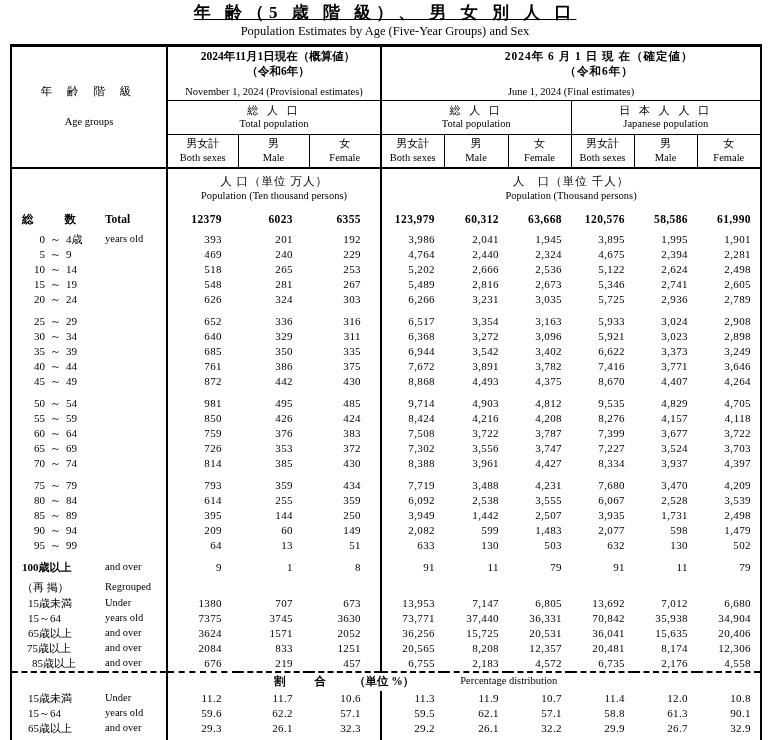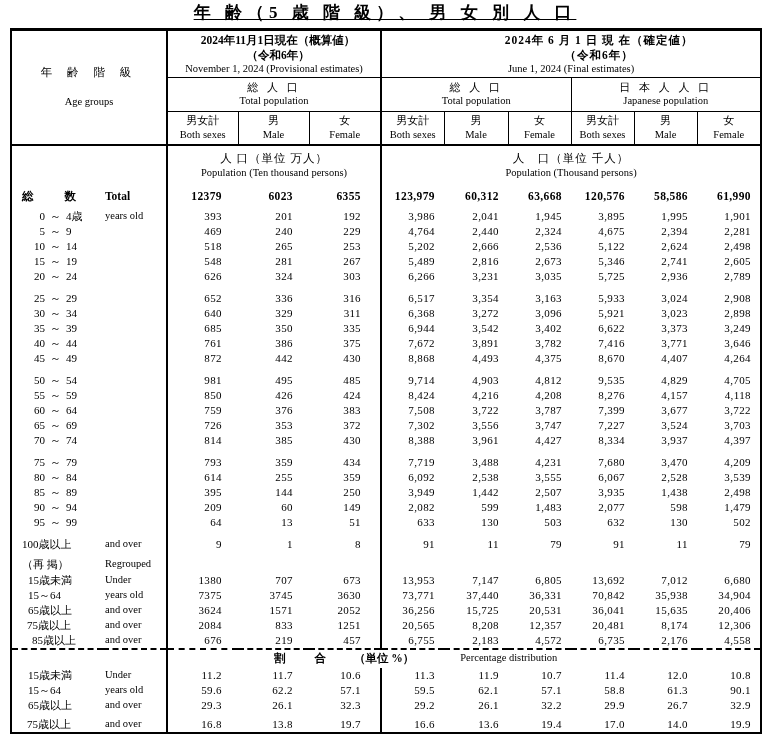--- a/index.html
+++ b/index.html
@@ -10,33 +10,33 @@
   table{border-collapse:collapse;table-layout:fixed;width:750px;margin-top:5px;
     border:2px solid #000;border-top:3px solid #000;}
   th,td{padding:0;margin:0;font-weight:normal;font-size:11px;line-height:14.5px;vertical-align:middle;}
   .en{font-size:10.5px;}
   
   .lbl{border-right:2px solid #000;border-bottom:2px solid #000;text-align:center;}
   .lbl .jp{letter-spacing:6px;font-size:11.5px;margin-bottom:16px;}
   .r1 .date{border-bottom:1px solid #000;height:42px;vertical-align:top;padding-top:2px;}
   .r1 .jd{font-weight:bold;font-size:11.5px;padding-left:8px;}
   .r1 .p2c .jd{padding-left:56px;letter-spacing:1px;}
-  .r1 .ed{text-align:center;font-size:10.5px;margin-top:0;}
+  .r1 .ed{text-align:center;font-size:10.5px;margin-top:7px;}
   .pd{border-left:2px solid #000;}
   .sd{border-left:1px solid #000;}
   .tl{border-left:1px solid #000;}
   .r2 th{border-bottom:1px solid #000;height:33px;text-align:center;}
   .r2 .jp{letter-spacing:3px;}
   .r3 th{border-bottom:2px solid #000;height:32px;text-align:center;}
   .unit td{height:40px;text-align:center;}
   .ulbl{border-right:2px solid #000;}
   .unit .jp{font-size:11.5px;letter-spacing:1px;}
   
   td.jl{text-align:left;padding-left:16px;white-space:nowrap;}
-  td.jl.full{padding-left:10px;}
+  td.jl.full{padding-left:10px;font-weight:bold;}
   td.jl.ind1{padding-left:15px;}
   td.jl.ind2{padding-left:20px;}
   td.el{text-align:left;padding-left:2px;border-right:2px solid #000;white-space:nowrap;font-size:10.5px;}
   td.v{text-align:right;letter-spacing:.4px;white-space:nowrap;}
   td.v.p1{padding-right:16px;}
   td.v.p1.last{padding-right:19px;}
   td.v.p2{padding-right:9px;}
   td.v.c3{border-left:2px solid #000;}
   tr.data td{height:15px;}
   tr.gap td{padding-top:7px;}
@@ -53,20 +53,21 @@
   .phwrap{display:flex;align-items:center;}
   .ph-jp{margin-left:106px;letter-spacing:13px;font-weight:bold;font-size:11.5px;white-space:nowrap;}
   .ph-unit{margin-left:15px;font-weight:bold;font-size:11.5px;white-space:nowrap;}
   .ph-en{margin-left:46px;font-size:10.5px;white-space:nowrap;}
 </style>
 </head>
 <body>
 
 <div class="page">
   <div class="title">年 齢（5 歳 階 級）、 男 女 別 人 口</div>
+  <div class="subtitle">Population Estimates by Age (Five-Year Groups) and Sex</div>
 
   <table>
     <colgroup>
       <col style="width:92px">
         <col style="width:64px">
       <col style="width:71px">
         <col style="width:71px">
         <col style="width:72px">
       <col style="width:63px">
         <col style="width:64px">
@@ -394,21 +395,21 @@
         <tr class="data">
           <td class="jl"><span class="rn">85</span><span class="tld">～</span><span>89</span></td>
           <td class="el"></td>
           <td class="v p1">395</td>
           <td class="v p1">144</td>
           <td class="v p1 last">250</td>
           <td class="v p2 c3">3,949</td>
           <td class="v p2">1,442</td>
           <td class="v p2">2,507</td>
           <td class="v p2">3,935</td>
-          <td class="v p2">1,438</td>
+          <td class="v p2">1,731</td>
           <td class="v p2">2,498</td>
         </tr>
         <tr class="data">
           <td class="jl"><span class="rn">90</span><span class="tld">～</span><span>94</span></td>
           <td class="el"></td>
           <td class="v p1">209</td>
           <td class="v p1">60</td>
           <td class="v p1 last">149</td>
           <td class="v p2 c3">2,082</td>
           <td class="v p2">599</td>

